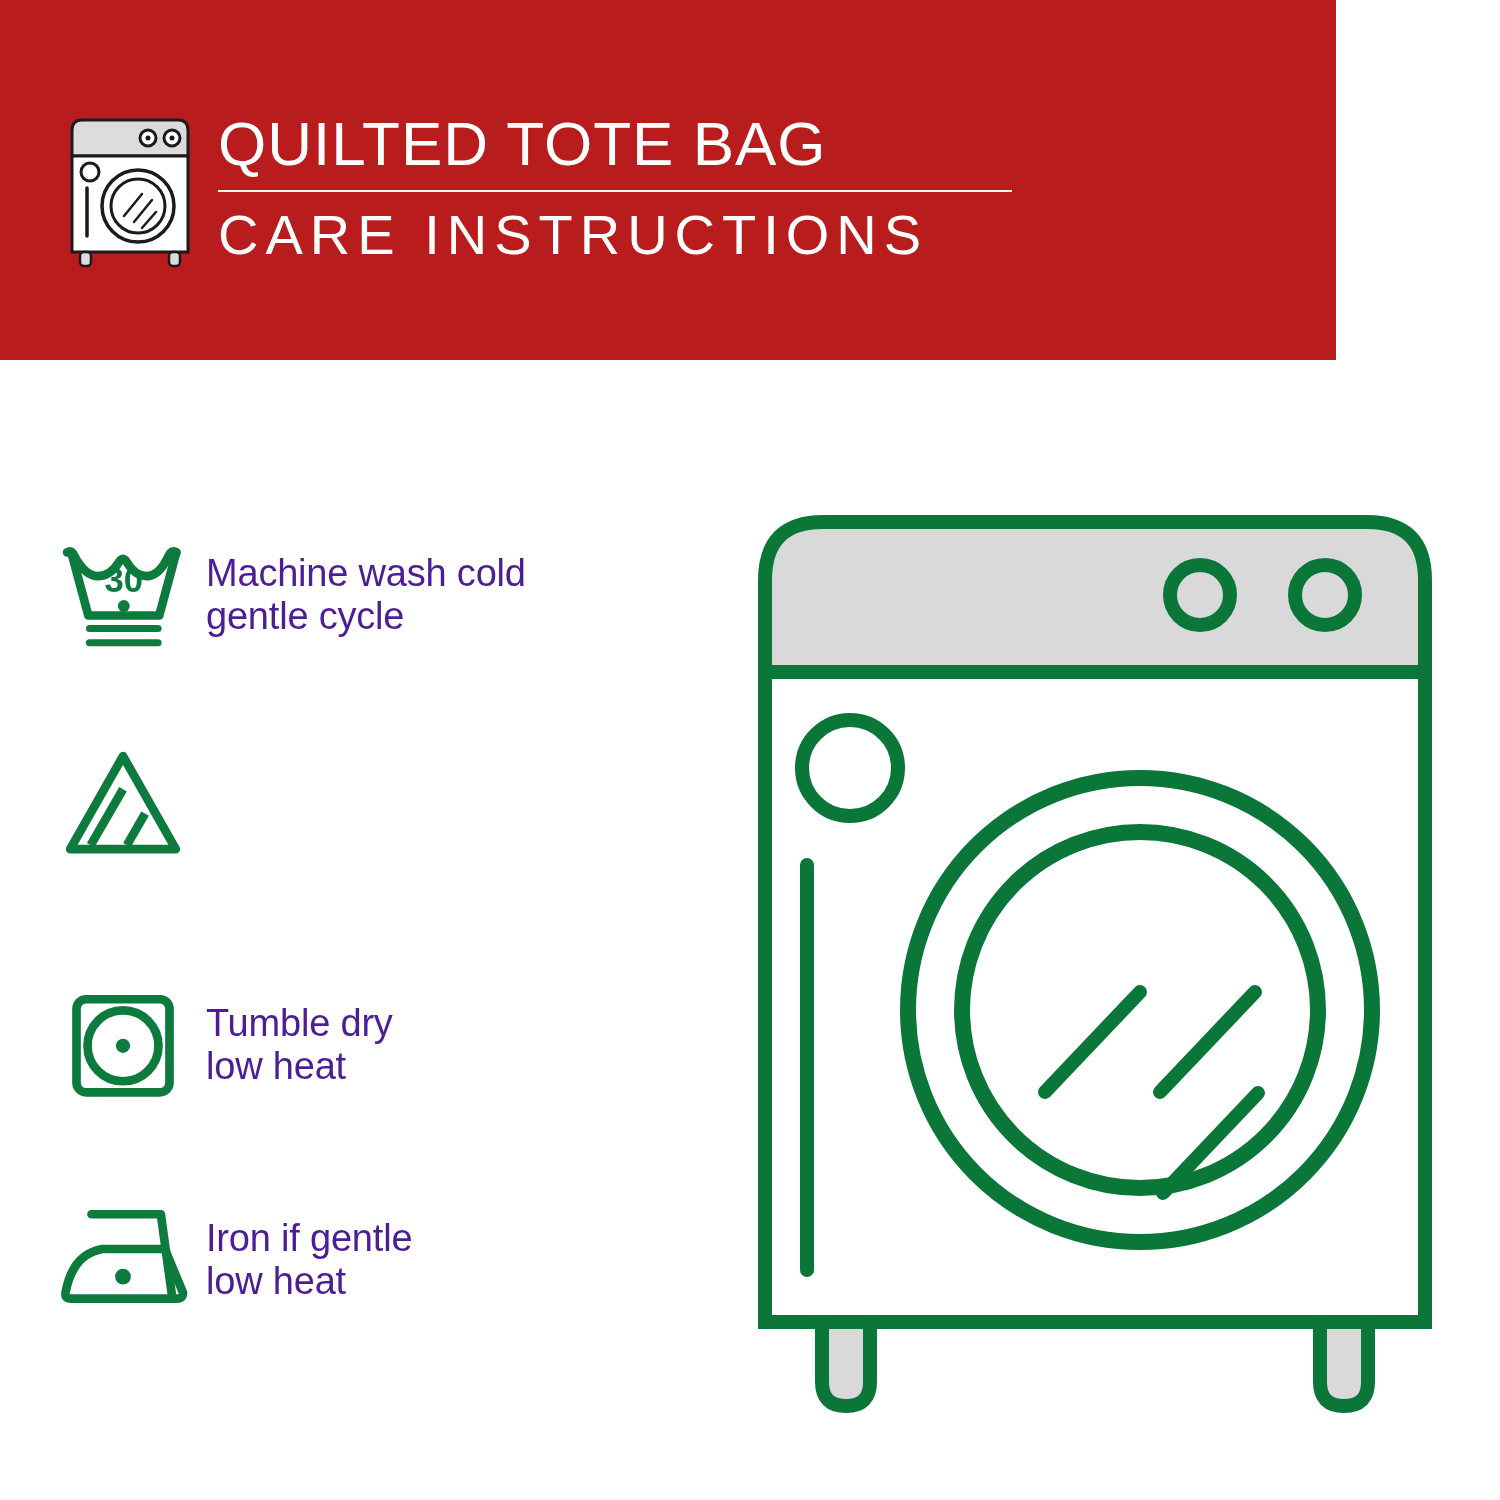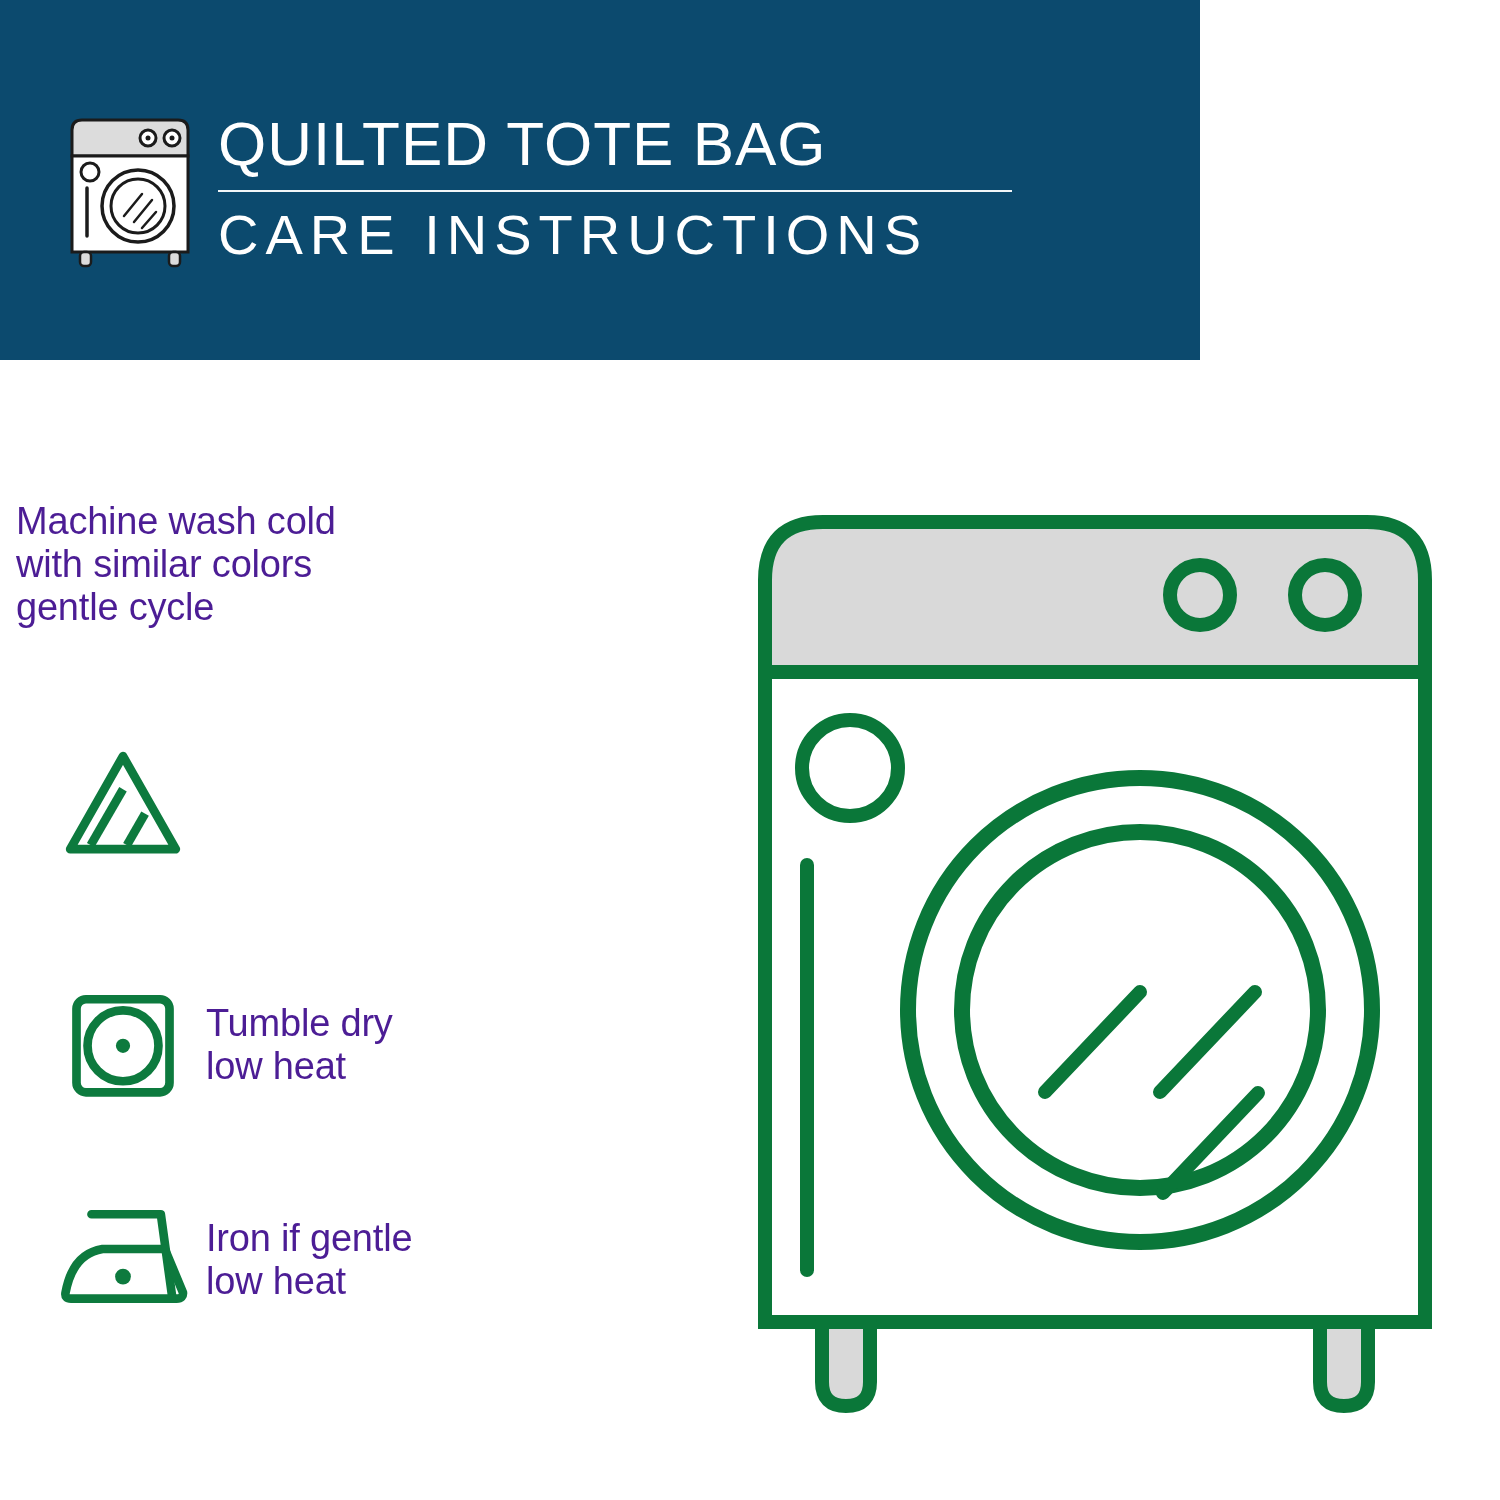--- a/index.html
+++ b/index.html
@@ -13,23 +13,23 @@
     height: 1500px;
     background: #ffffff;
     font-family: "Liberation Sans", sans-serif;
     overflow: hidden;
   }
 
   
   #header-bar {
     position: absolute;
     left: 0; top: 0;
-    width: 1200px;
+    width: 1336px;
     height: 360px;
-    background: #0c4a6e;
+    background: #b91c1c;
     box-sizing: border-box;
     padding-left: 44px;
   }
   #header-machine-icon {
     position: absolute;
     left: 62px;
     top: 108px;
     width: 136px;
     height: 160px;
   }
@@ -152,23 +152,36 @@
       <div id="title-main">QUILTED TOTE BAG</div>
       <div id="title-rule"></div>
       <div id="title-sub">CARE INSTRUCTIONS</div>
     </div>
 
   </div>
 
   <div id="care-list">
 
     <div class="care-row" id="care-row-0">
+      <div class="care-symbol">
+        <svg viewBox="0 0 170 160" width="170" height="160">
+
+          <path d="M14 26 q6 -4 9 4 l0 0 q14 26 30 26 q16 0 27 -18 q4 -7 9 -1 q11 19 26 19 q16 0 28 -26 q4 -8 10 -4" fill="none" stroke="#0d7a3e" stroke-width="11" stroke-linecap="round" stroke-linejoin="round"></path>
+          <path d="M20 28 L41 106 L131 106 L152 28" fill="none" stroke="#0d7a3e" stroke-width="11" stroke-linejoin="round" stroke-linecap="round"></path>
+
+          <text x="86" y="76" font-family="Liberation Sans, sans-serif" font-size="44" font-weight="bold" fill="#0d7a3e" text-anchor="middle">30</text>
+
+          <circle cx="86" cy="94" r="7.5" fill="#0d7a3e"></circle>
+
+          <rect x="38" y="118" width="96" height="9" rx="4.5" fill="#0d7a3e"></rect>
+          <rect x="38" y="136" width="96" height="9" rx="4.5" fill="#0d7a3e"></rect>
+        </svg>
+      </div>
       <div class="care-label">
         <div>Machine wash cold</div>
-        <div>with similar colors</div>
         <div>gentle cycle</div>
       </div>
     </div>
 
     <div class="care-row" id="care-row-1">
       <div class="care-symbol">
         <svg viewBox="0 0 170 160" width="170" height="160">
 
           <path d="M85 18 L152 136 L18 136 Z" fill="none" stroke="#0d7a3e" stroke-width="11" stroke-linejoin="round"></path>
 

